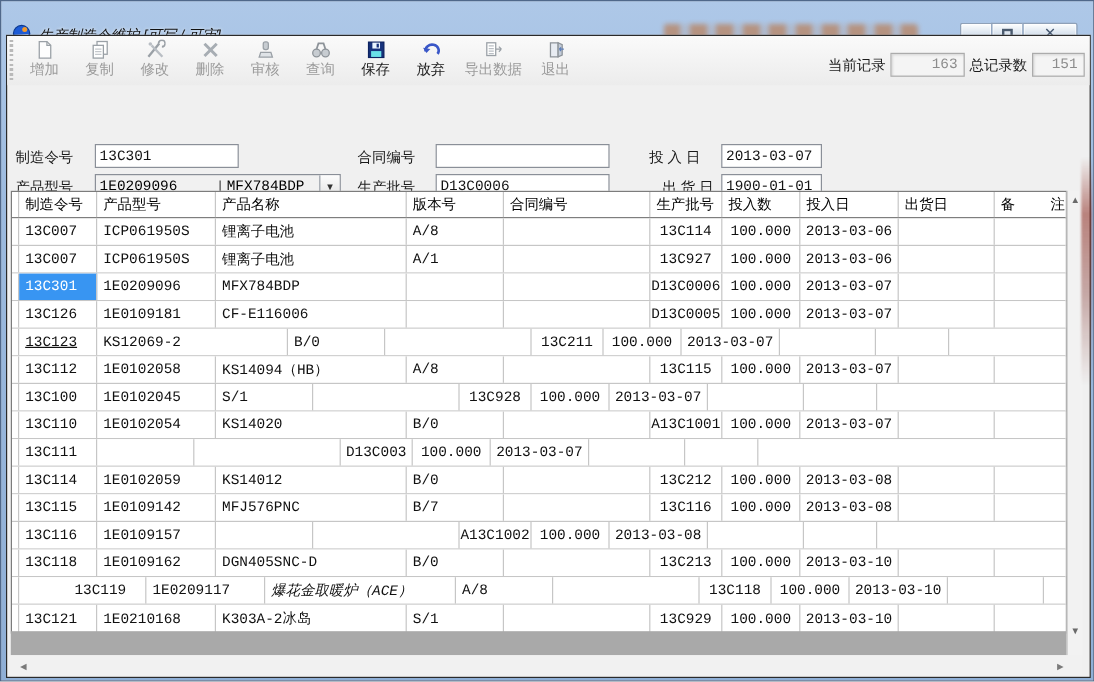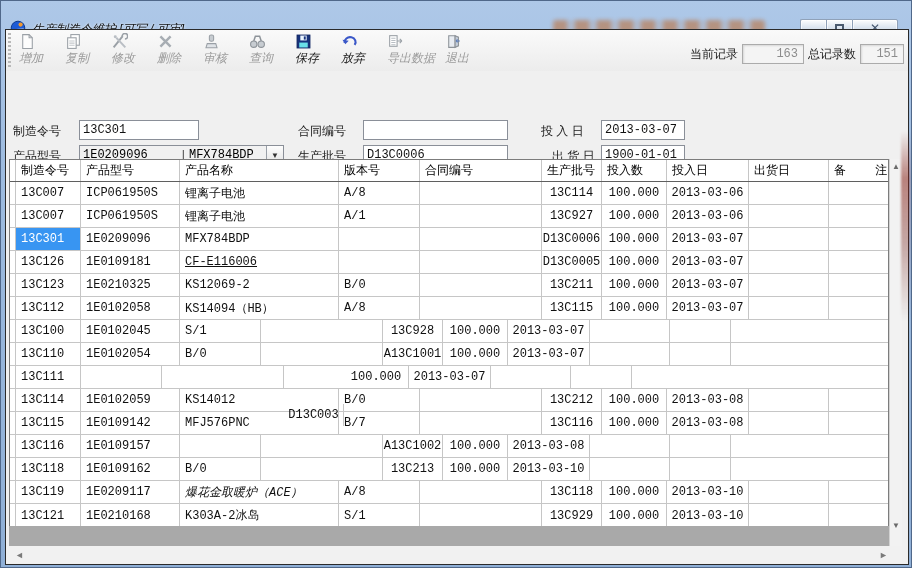--- a/index.html
+++ b/index.html
@@ -36,21 +36,21 @@
   
   .content{position:absolute;left:4px;top:28px;width:904px;height:536px;
     background:#f0f0f0;border:1px solid #2a2a2a;}
   
   .toolbar{position:absolute;left:0;top:0;width:100%;height:41px;
     background:linear-gradient(#fafafa,#ececec);}
   .tb-grip{position:absolute;left:2px;top:3px;width:3px;height:35px;
     background:repeating-linear-gradient(180deg,#b9b9b9 0 2px,transparent 2px 4px);}
   .tb-buttons{position:absolute;left:8px;top:2px;display:flex;height:37px;}
   .tb-btn{min-width:46px;padding:1px 5px 0 5px;display:flex;flex-direction:column;
-    justify-content:flex-start;cursor:default;font-style:italic;}
+    align-items:center;justify-content:flex-start;cursor:default;}
   .tb-btn .ticon{width:17px;height:17px;margin-bottom:1px;}
   .tb-btn .tlabel{font-size:12px;color:#1c1c1c;white-space:nowrap;line-height:15px;}
   .tb-btn.disabled .tlabel{color:#9b9b9b;}
   .tb-counters{position:absolute;right:4px;top:14px;display:flex;align-items:center;}
   .tb-counters .clabel{color:#1c1c1c;margin-right:4px;white-space:nowrap;}
   .cbox{height:20px;border:1px solid #ababab;background:#f4f4f4;
     box-shadow:inset 1px 1px 2px rgba(0,0,0,.12);color:#8c8c8c;
     display:flex;align-items:center;justify-content:flex-end;padding-right:5px;
     font-family:"Liberation Mono","DejaVu Sans Mono",monospace;}
   .cbox.cur{width:62px;margin-right:4px;}
@@ -310,33 +310,32 @@
             <div class="gcell center" style="width: 60px;">D13C0006</div>
             <div class="gcell center" style="width: 65px;">100.000</div>
             <div class="gcell center" style="width: 82px;">2013-03-07</div>
             <div class="gcell" style="width: 80px;"></div>
             <div class="gcell" style="width: 61px;"></div>
           </div>
           <div class="grow">
             <div class="gcell indicator" style="width: 6px;"></div>
             <div class="gcell" style="width: 65px;">13C126</div>
             <div class="gcell" style="width: 99px;">1E0109181</div>
-            <div class="gcell" style="width: 159px; text-decoration: underline;">CF-E116006</div>
+            <div class="gcell" style="width: 159px;">CF-E116006</div>
             <div class="gcell" style="width: 81px;"></div>
             <div class="gcell" style="width: 122px;"></div>
             <div class="gcell center" style="width: 60px;">D13C0005</div>
             <div class="gcell center" style="width: 65px;">100.000</div>
             <div class="gcell center" style="width: 82px;">2013-03-07</div>
             <div class="gcell" style="width: 80px;"></div>
             <div class="gcell" style="width: 61px;"></div>
           </div>
           <div class="grow">
             <div class="gcell indicator" style="width: 6px;"></div>
-            <div class="gcell" style="width: 65px;">13C123</div>
-            <div class="gcell" style="width: 99px;">1E0210325</div>
+            <div class="gcell" style="width: 65px; text-decoration: underline;">13C123</div>
             <div class="gcell" style="width: 159px;">KS12069-2</div>
             <div class="gcell" style="width: 81px;">B/0</div>
             <div class="gcell" style="width: 122px;"></div>
             <div class="gcell center" style="width: 60px;">13C211</div>
             <div class="gcell center" style="width: 65px;">100.000</div>
             <div class="gcell center" style="width: 82px;">2013-03-07</div>
             <div class="gcell" style="width: 80px;"></div>
             <div class="gcell" style="width: 61px;"></div>
           </div>
           <div class="grow">
@@ -361,34 +360,35 @@
             <div class="gcell center" style="width: 60px;">13C928</div>
             <div class="gcell center" style="width: 65px;">100.000</div>
             <div class="gcell center" style="width: 82px;">2013-03-07</div>
             <div class="gcell" style="width: 80px;"></div>
             <div class="gcell" style="width: 61px;"></div>
           </div>
           <div class="grow">
             <div class="gcell indicator" style="width: 6px;"></div>
             <div class="gcell" style="width: 65px;">13C110</div>
             <div class="gcell" style="width: 99px;">1E0102054</div>
+            <div class="gcell" style="width: 159px;">KS14020</div>
             <div class="gcell" style="width: 81px;">B/0</div>
             <div class="gcell" style="width: 122px;"></div>
             <div class="gcell center" style="width: 60px;">A13C1001</div>
             <div class="gcell center" style="width: 65px;">100.000</div>
             <div class="gcell center" style="width: 82px;">2013-03-07</div>
             <div class="gcell" style="width: 80px;"></div>
             <div class="gcell" style="width: 61px;"></div>
           </div>
           <div class="grow">
             <div class="gcell indicator" style="width: 6px;"></div>
             <div class="gcell" style="width: 65px;">13C111</div>
             <div class="gcell" style="width: 81px;"></div>
             <div class="gcell" style="width: 122px;"></div>
-            <div class="gcell center" style="width: 60px; margin-top: 38px;">D13C003</div>
+            <div class="gcell center" style="width: 60px;">D13C003</div>
             <div class="gcell center" style="width: 65px;">100.000</div>
             <div class="gcell center" style="width: 82px;">2013-03-07</div>
             <div class="gcell" style="width: 80px;"></div>
             <div class="gcell" style="width: 61px;"></div>
           </div>
           <div class="grow">
             <div class="gcell indicator" style="width: 6px;"></div>
             <div class="gcell" style="width: 65px;">13C114</div>
             <div class="gcell" style="width: 99px;">1E0102059</div>
             <div class="gcell" style="width: 159px;">KS14012</div>
@@ -422,31 +422,32 @@
             <div class="gcell center" style="width: 60px;">A13C1002</div>
             <div class="gcell center" style="width: 65px;">100.000</div>
             <div class="gcell center" style="width: 82px;">2013-03-08</div>
             <div class="gcell" style="width: 80px;"></div>
             <div class="gcell" style="width: 61px;"></div>
           </div>
           <div class="grow">
             <div class="gcell indicator" style="width: 6px;"></div>
             <div class="gcell" style="width: 65px;">13C118</div>
             <div class="gcell" style="width: 99px;">1E0109162</div>
+            <div class="gcell" style="width: 159px;">DGN405SNC-D</div>
             <div class="gcell" style="width: 81px;">B/0</div>
             <div class="gcell" style="width: 122px;"></div>
             <div class="gcell center" style="width: 60px;">13C213</div>
             <div class="gcell center" style="width: 65px;">100.000</div>
             <div class="gcell center" style="width: 82px;">2013-03-10</div>
             <div class="gcell" style="width: 80px;"></div>
             <div class="gcell" style="width: 61px;"></div>
           </div>
           <div class="grow">
             <div class="gcell indicator" style="width: 6px;"></div>
-            <div class="gcell" style="width: 65px;">13C119</div>
+            <div class="gcell" style="width: 65px; margin-left: 41px;">13C119</div>
             <div class="gcell" style="width: 99px;">1E0209117</div>
             <div class="gcell" style="width: 159px; font-style: italic;">爆花金取暖炉（ACE）</div>
             <div class="gcell" style="width: 81px;">A/8</div>
             <div class="gcell" style="width: 122px;"></div>
             <div class="gcell center" style="width: 60px;">13C118</div>
             <div class="gcell center" style="width: 65px;">100.000</div>
             <div class="gcell center" style="width: 82px;">2013-03-10</div>
             <div class="gcell" style="width: 80px;"></div>
             <div class="gcell" style="width: 61px;"></div>
           </div>

